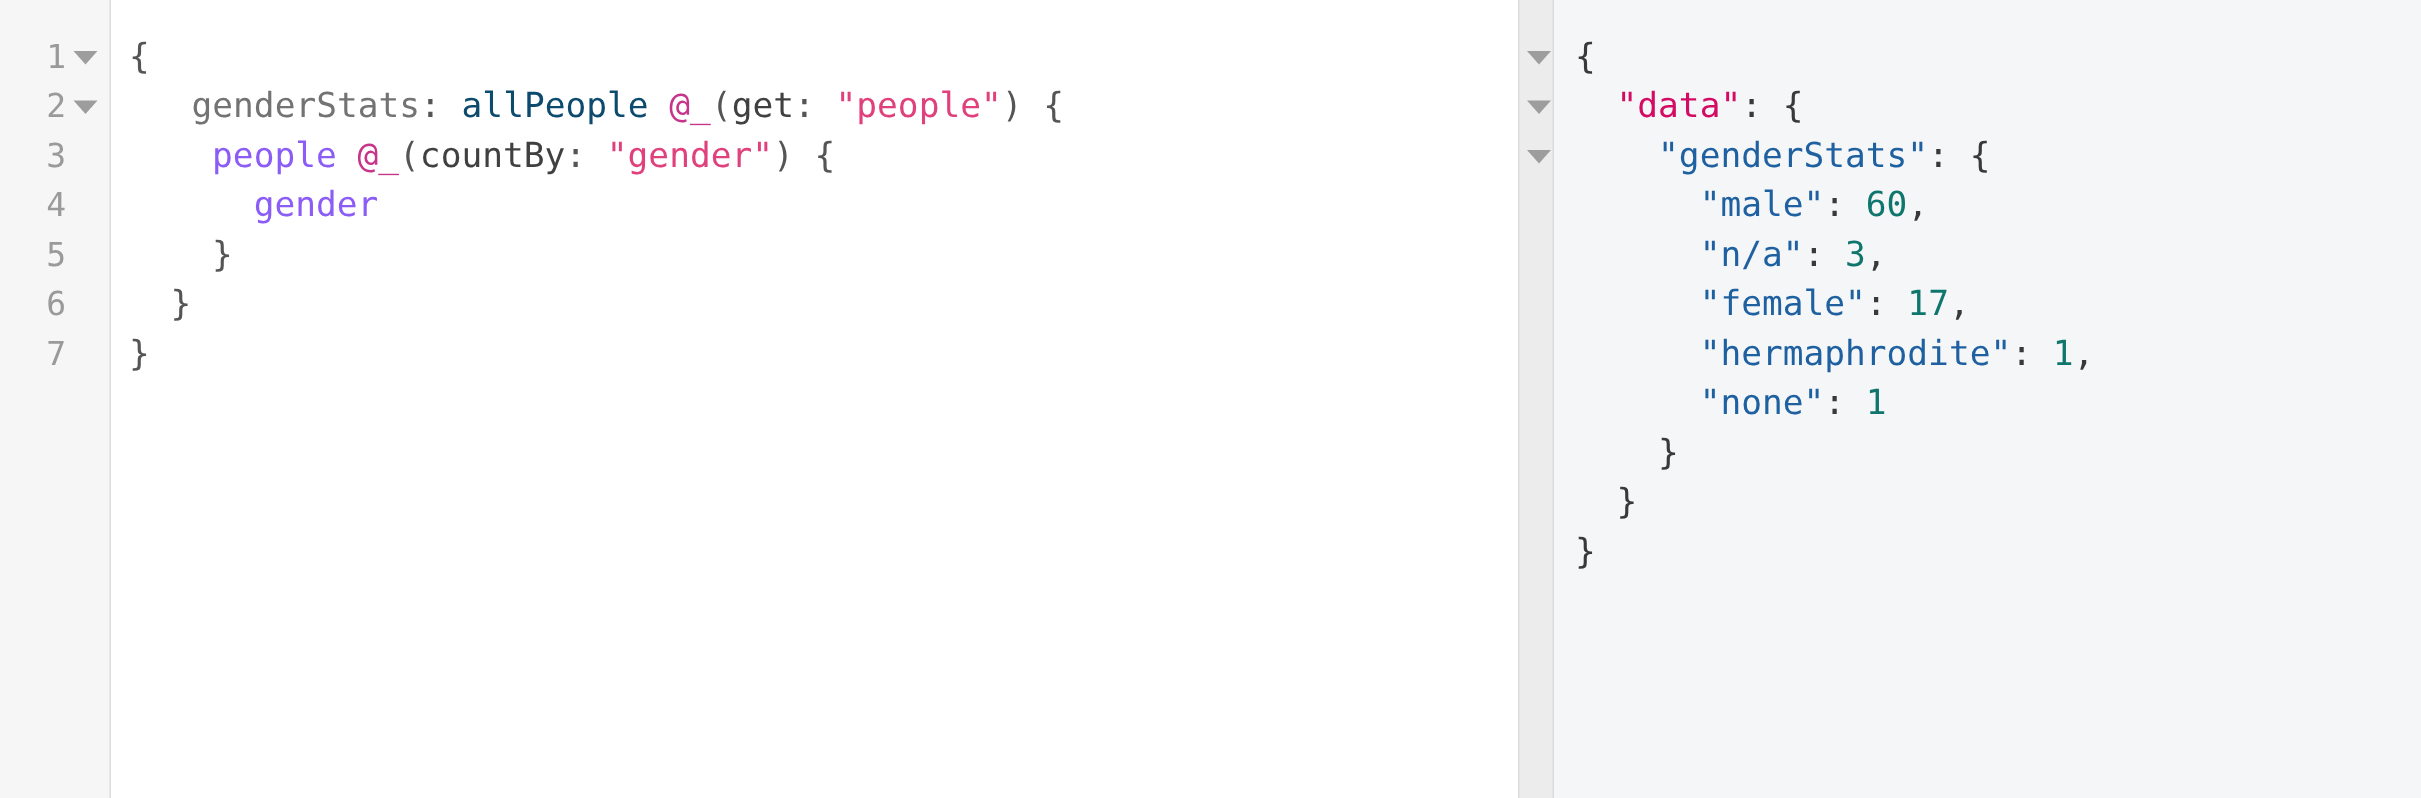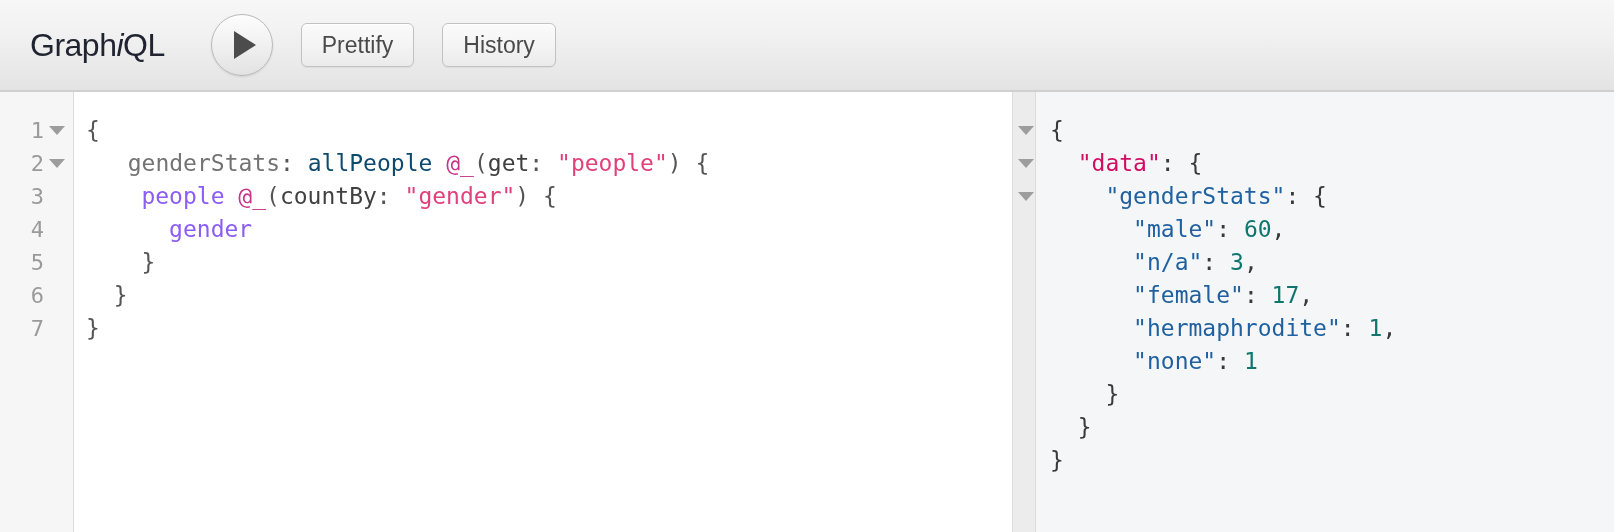--- a/index.html
+++ b/index.html
@@ -211,30 +211,20 @@
   .j-punct { color: #39393b; }
   .j-key-data { color: #d30b63; }
   .j-key { color: #1f61a0; }
   .j-num { color: #0f766e; }
 </style>
 </head>
 <body>
 
 <div class="app">
 
-  <div class="topbar">
-    <div class="logo"><span>Graph</span><span class="it">i</span><span>QL</span></div>
-
-    <div class="exec-button">
-      <div class="exec-triangle"></div>
-    </div>
-
-    <div class="tb-button">Prettify</div>
-    <div class="tb-button">History</div>
-  </div>
 
   <div class="panes">
 
     <div class="query-pane">
       <div class="gutter" id="query-gutter">
           <div class="gutter-row">
             <span class="linenum">1</span>
             <span class="fold">
               <span class="fold-tri"></span>
             </span>

